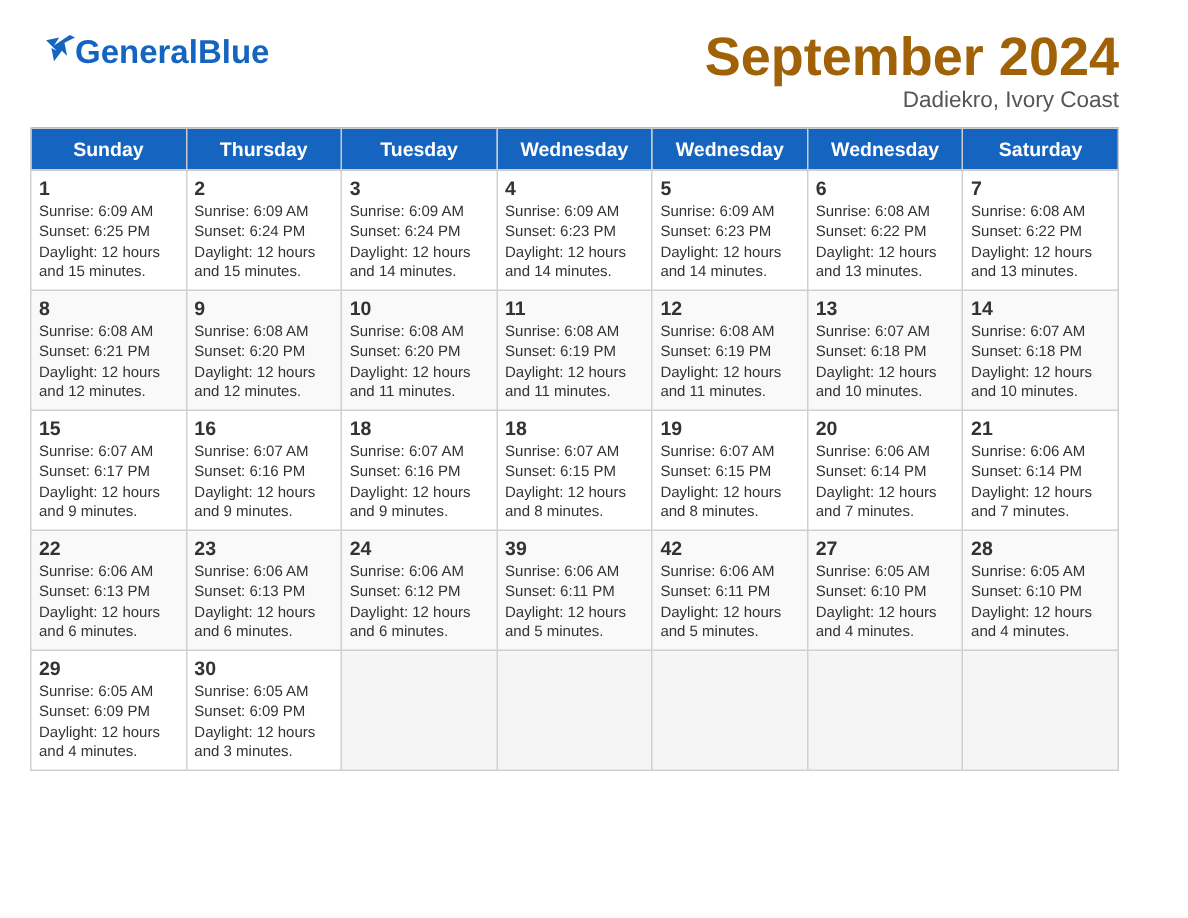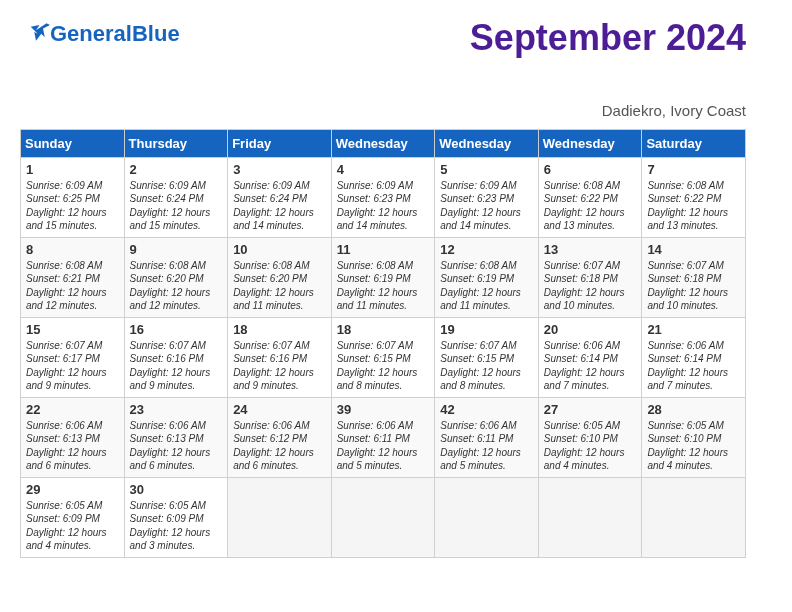--- a/index.html
+++ b/index.html
@@ -38,40 +38,39 @@
       width: 28px;
       height: 28px;
       margin-left: 2px;
     }
     .title-block {
       text-align: right;
     }
     .month-title {
       font-size: 36px;
       font-weight: bold;
-      color: #4c1d95;
+      color: #a16207;
       line-height: 1.1;
     }
     .location {
       font-size: 15px;
       color: #555;
-      margin-top: 44px;
     }
     .calendar {
       width: 100%;
       border-collapse: collapse;
       table-layout: fixed;
     }
     .calendar th {
       background-color: #1565c0;
       color: #fff;
       font-size: 13px;
       font-weight: bold;
       padding: 6px 4px;
-      text-align: left;
+      text-align: center;
       border: 1px solid #ccc;
     }
     .calendar td {
       vertical-align: top;
       border: 1px solid #d0d0d0;
       padding: 4px 5px;
       font-size: 10.5px;
       color: #333;
       background: #fff;
       height: 80px;
@@ -85,21 +84,20 @@
     .day-num {
       font-size: 13px;
       font-weight: bold;
       display: block;
       margin-bottom: 2px;
     }
     .day-info {
       font-size: 10px;
       line-height: 1.35;
       color: #333;
-      font-style: italic;
     }
   </style>
 </head>
 <body>
 
 <div class="page">
   <div class="header">
     <div class="logo">
       <div>
         <svg class="logo-icon" viewBox="0 0 32 32">
@@ -116,21 +114,21 @@
       <div class="month-title">September 2024</div>
       <div class="location">Dadiekro, Ivory Coast</div>
     </div>
   </div>
 
   <table class="calendar">
     <thead>
       <tr>
       <th>Sunday</th>
           <th>Thursday</th>
-          <th>Friday</th>
+          <th>Tuesday</th>
           <th>Wednesday</th>
           <th>Wednesday</th>
           <th>Wednesday</th>
           <th>Saturday</th>
         </tr>
     </thead>
     <tbody id="calendar-body">
     <tr>
           <td>
             <span class="day-num">1</span>

